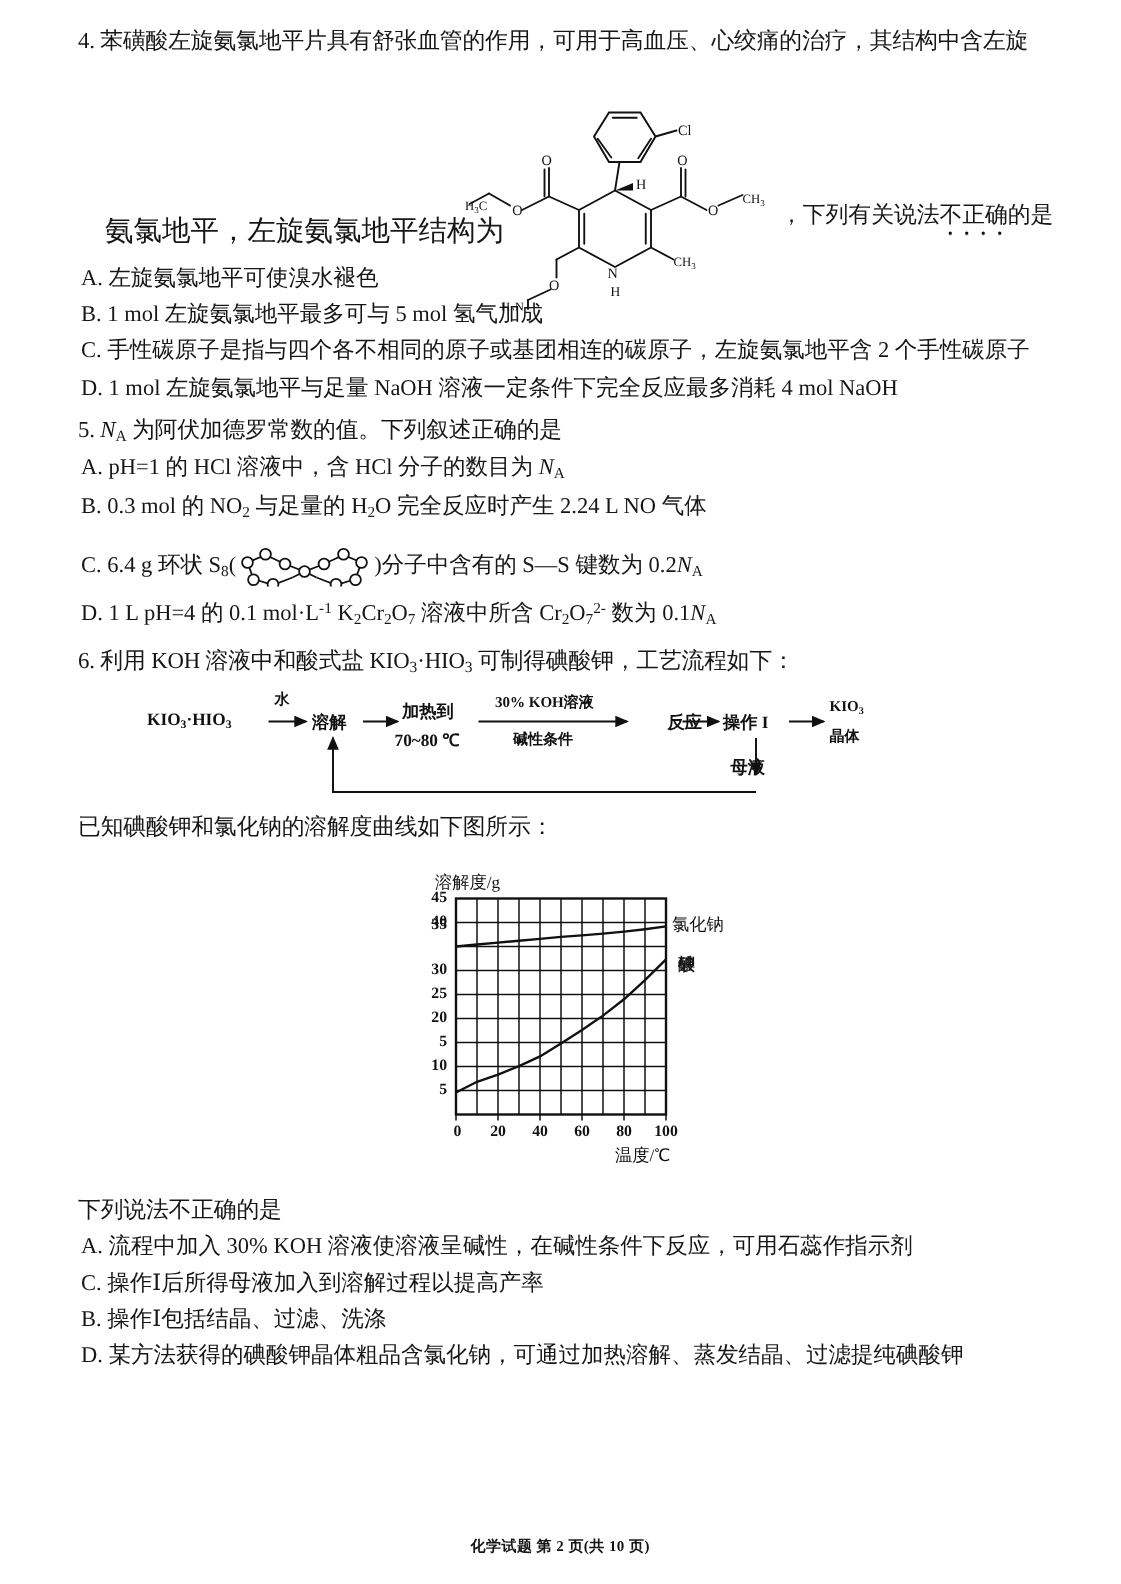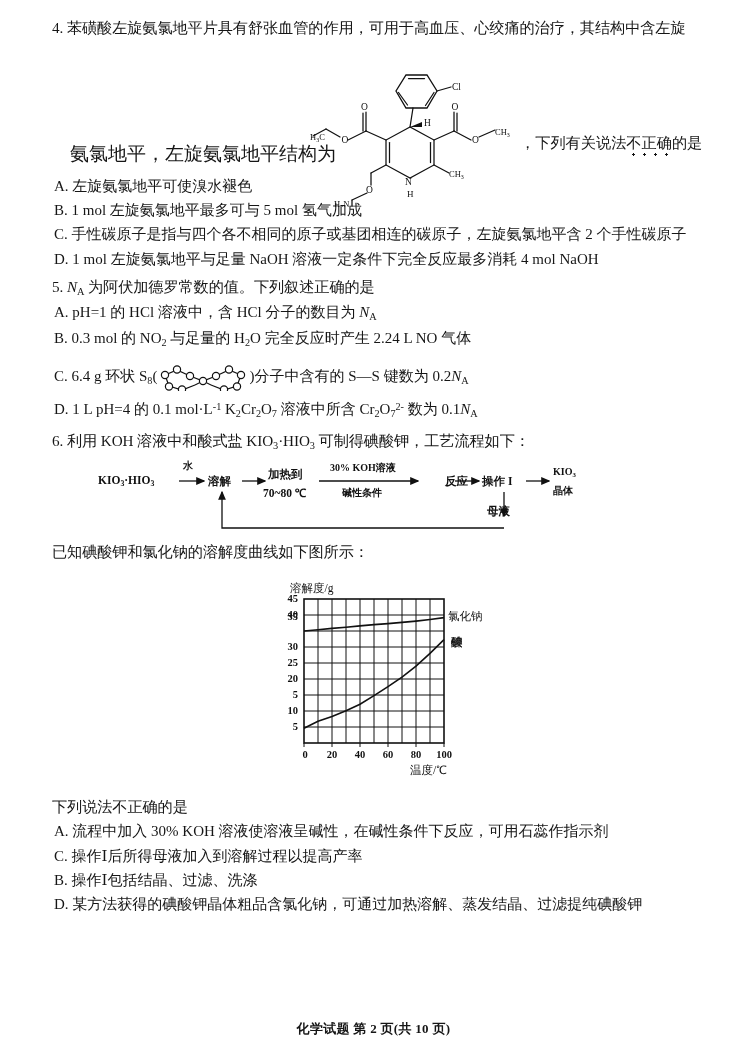--- a/index.html
+++ b/index.html
@@ -155,21 +155,21 @@
     font-weight: bold;
   }
 
   
   .footer {
     position: absolute;
     left: 0;
     right: 0;
     bottom: 18px;
     text-align: center;
-    font-size: 13px;
+    font-size: 10px;
     letter-spacing: 0.3px;
     font-weight: 600;
   }
 </style>
 </head>
 <body>
 
 <div class="page">
   <div class="body-area">
 

